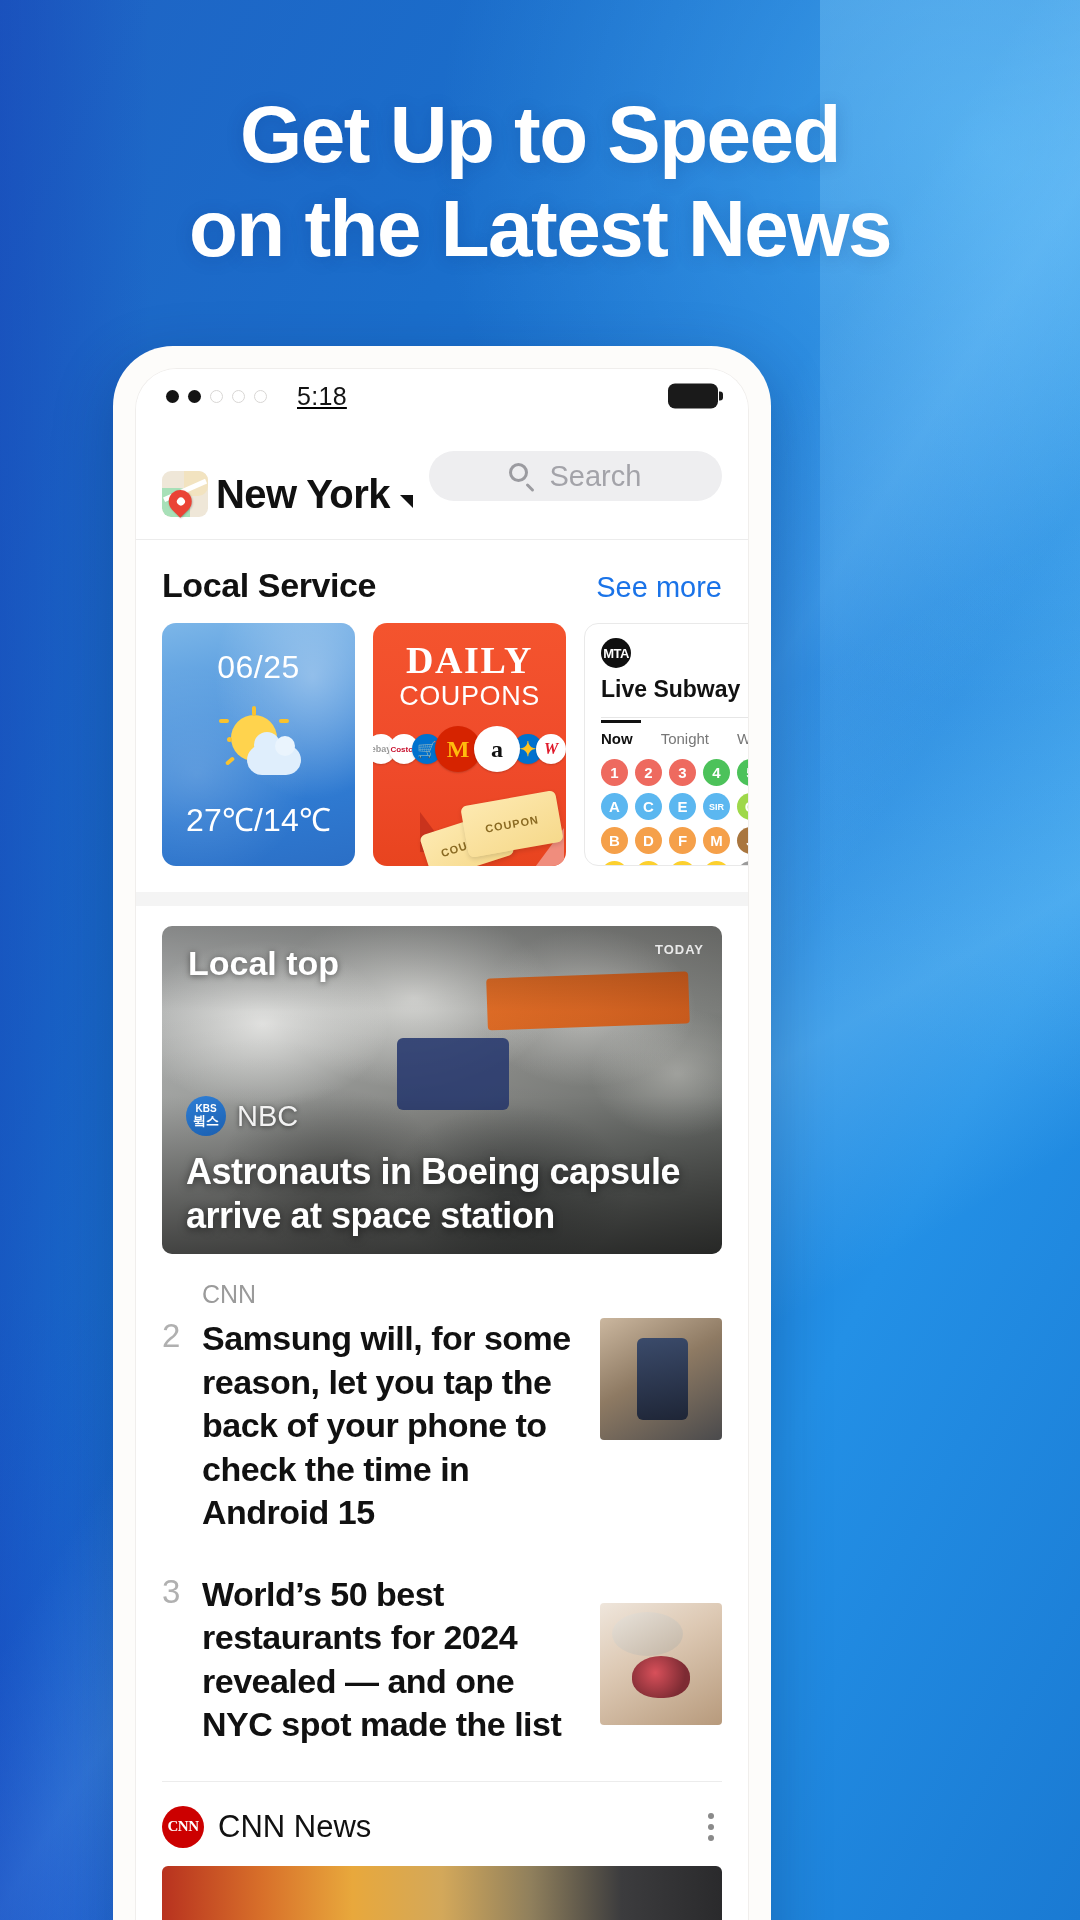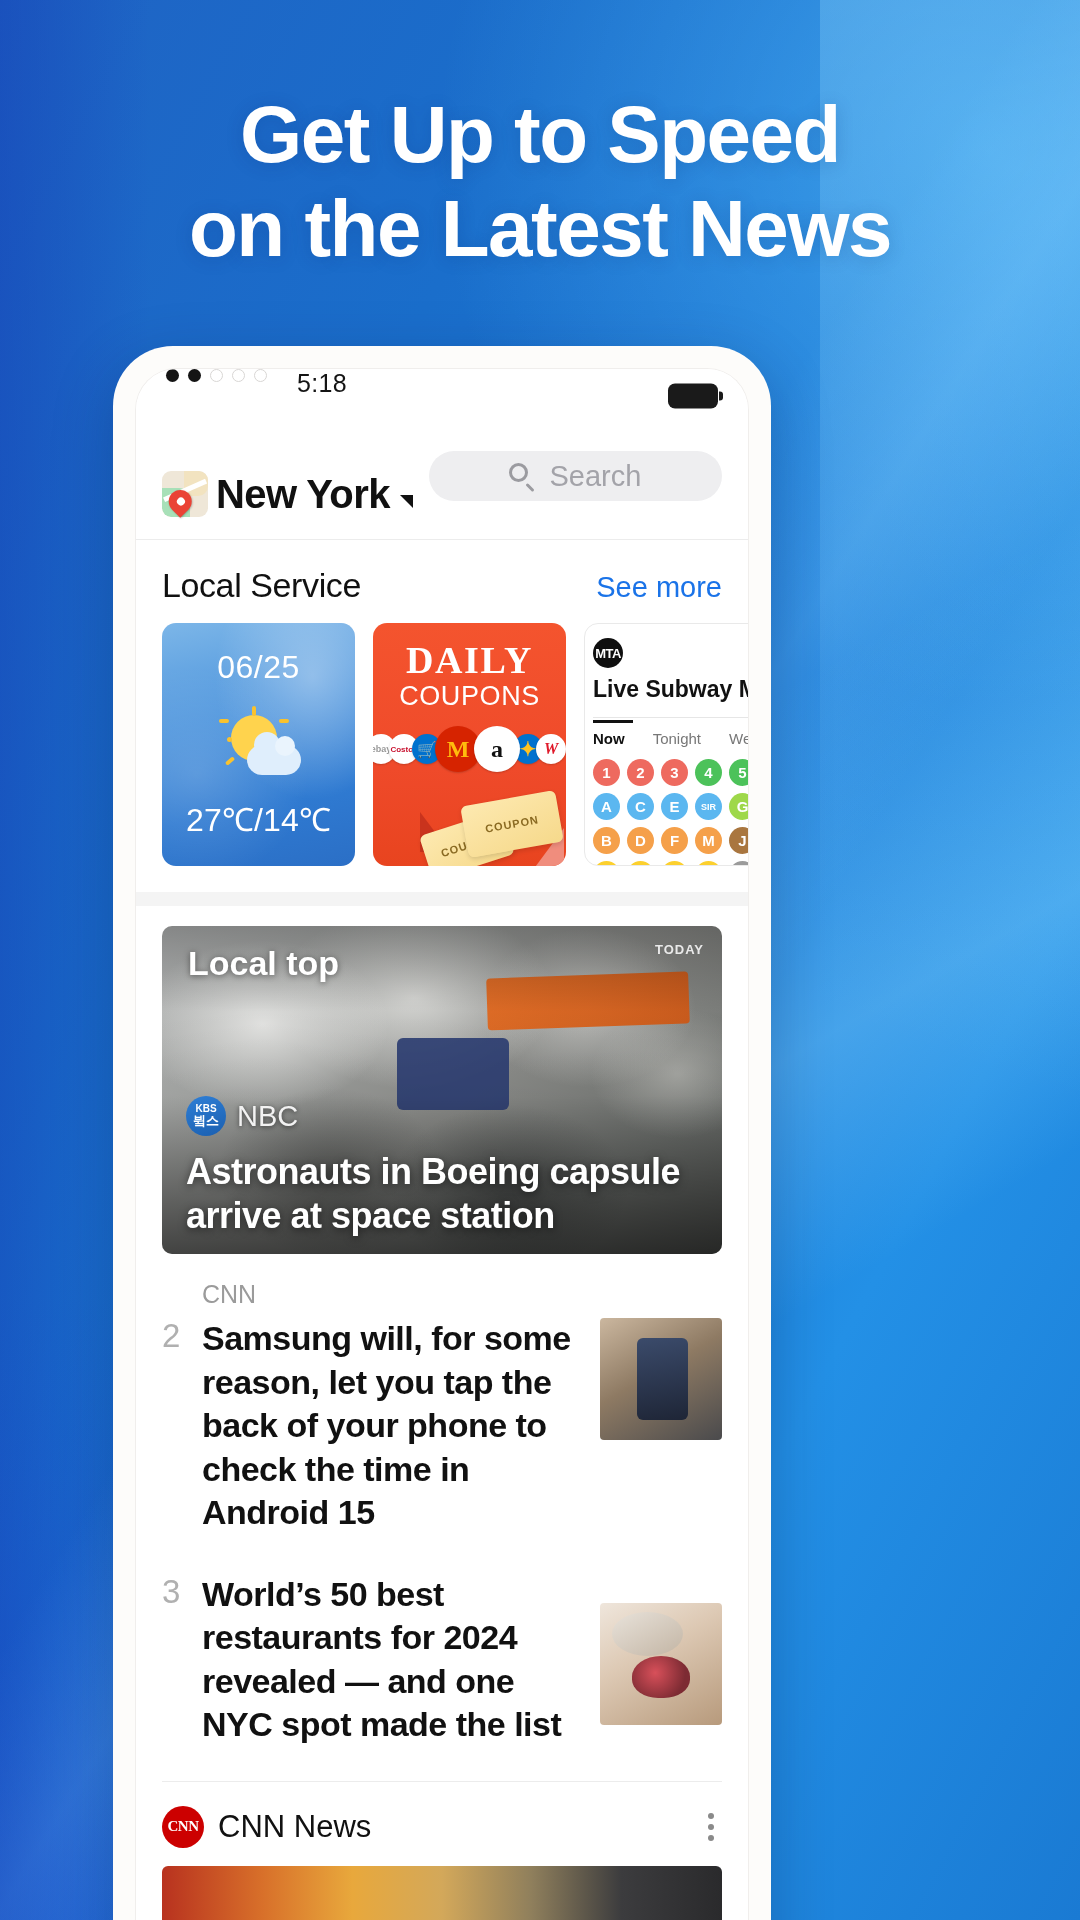--- a/index.html
+++ b/index.html
@@ -68,22 +68,22 @@
     background:#ffffff;
     border-radius:42px 42px 0 0;
     overflow:hidden;
     position:relative;
     border:1px solid #f0eeec;
     border-bottom:none;
   }
 
   
   .statusbar {
-    height:54px; display:flex; align-items:flex-start;
-    padding:0 30px; position:relative; background:#fff;
+    height:54px; display:flex; align-items:center;
+    padding:0 30px; position:relative; background:#fff;text-decoration:underline;
   }
   .sb-left { display:flex; align-items:center; gap:9px; }
   .dot { width:13px; height:13px; border-radius:50%; }
   .dot.f { background:#141414; }
   .dot.e { background:transparent; border:1.8px solid #d8d6d4; }
   .sb-time { margin-left:30px; font-size:25px; color:#141414; letter-spacing:.3px; }
   .sb-right { position:absolute; right:30px; top:50%; transform:translateY(-50%); }
   .battery {
     width:50px; height:25px; border-radius:7px; background:#1a1a1a;
     position:relative;
@@ -140,21 +140,21 @@
   .search span { font-size:29px; color:#a3a3a9; }
 
   .divider { height:1px; background:#ececec; }
   .gap { height:14px; background:#f4f4f4; }
 
   
   .sec-head {
     display:flex; align-items:baseline; justify-content:space-between;
     padding:26px 26px 18px 26px; background:#fff;
   }
-  .sec-title { font-size:34px; font-weight:normal; color:#111; letter-spacing:-.4px; }
+  .sec-title { font-size:34px; font-weight:bold; color:#111; letter-spacing:-.4px; }
   .sec-more { font-size:29px; color:#1a73e8; }
 
   .cards {
     display:flex; gap:18px; padding:0 26px 26px 26px;
     background:#fff; overflow:hidden;
   }
   .card { flex:0 0 auto; width:193px; height:243px; border-radius:14px; overflow:hidden; position:relative; }
 
   
   .c-weather {
@@ -224,21 +224,21 @@
   }
   .tkt1 { width:86px; height:46px; left:4px; bottom:6px; transform:rotate(-18deg); }
   .tkt2 { width:96px; height:52px; right:10px; bottom:24px; transform:rotate(-10deg); }
   .tri-a { position:absolute; right:6px; bottom:0; width:0;height:0;
            border-left:34px solid transparent; border-bottom:46px solid #f08d7d; }
   .tri-b { position:absolute; left:0; bottom:22px; width:0;height:0;
            border-right:30px solid transparent; border-bottom:40px solid #c9331d; }
 
   
   .c-subway {
-    background:#fff; border:1px solid #e9e9e9; padding:14px 0 0 8px;
+    background:#fff; border:1px solid #e9e9e9; padding:14px 0 0 16px;
     width:210px;
   }
   .mta {
     width:30px; height:30px; border-radius:50%; background:#0f0f0f;
     color:#fff; font-size:13px; font-weight:bold; display:flex;
     align-items:center; justify-content:center; letter-spacing:-.5px;
   }
   .sub-title {
     margin-top:8px; display:flex; align-items:center; gap:6px;
     font-size:23px; font-weight:bold; color:#111; white-space:nowrap;

